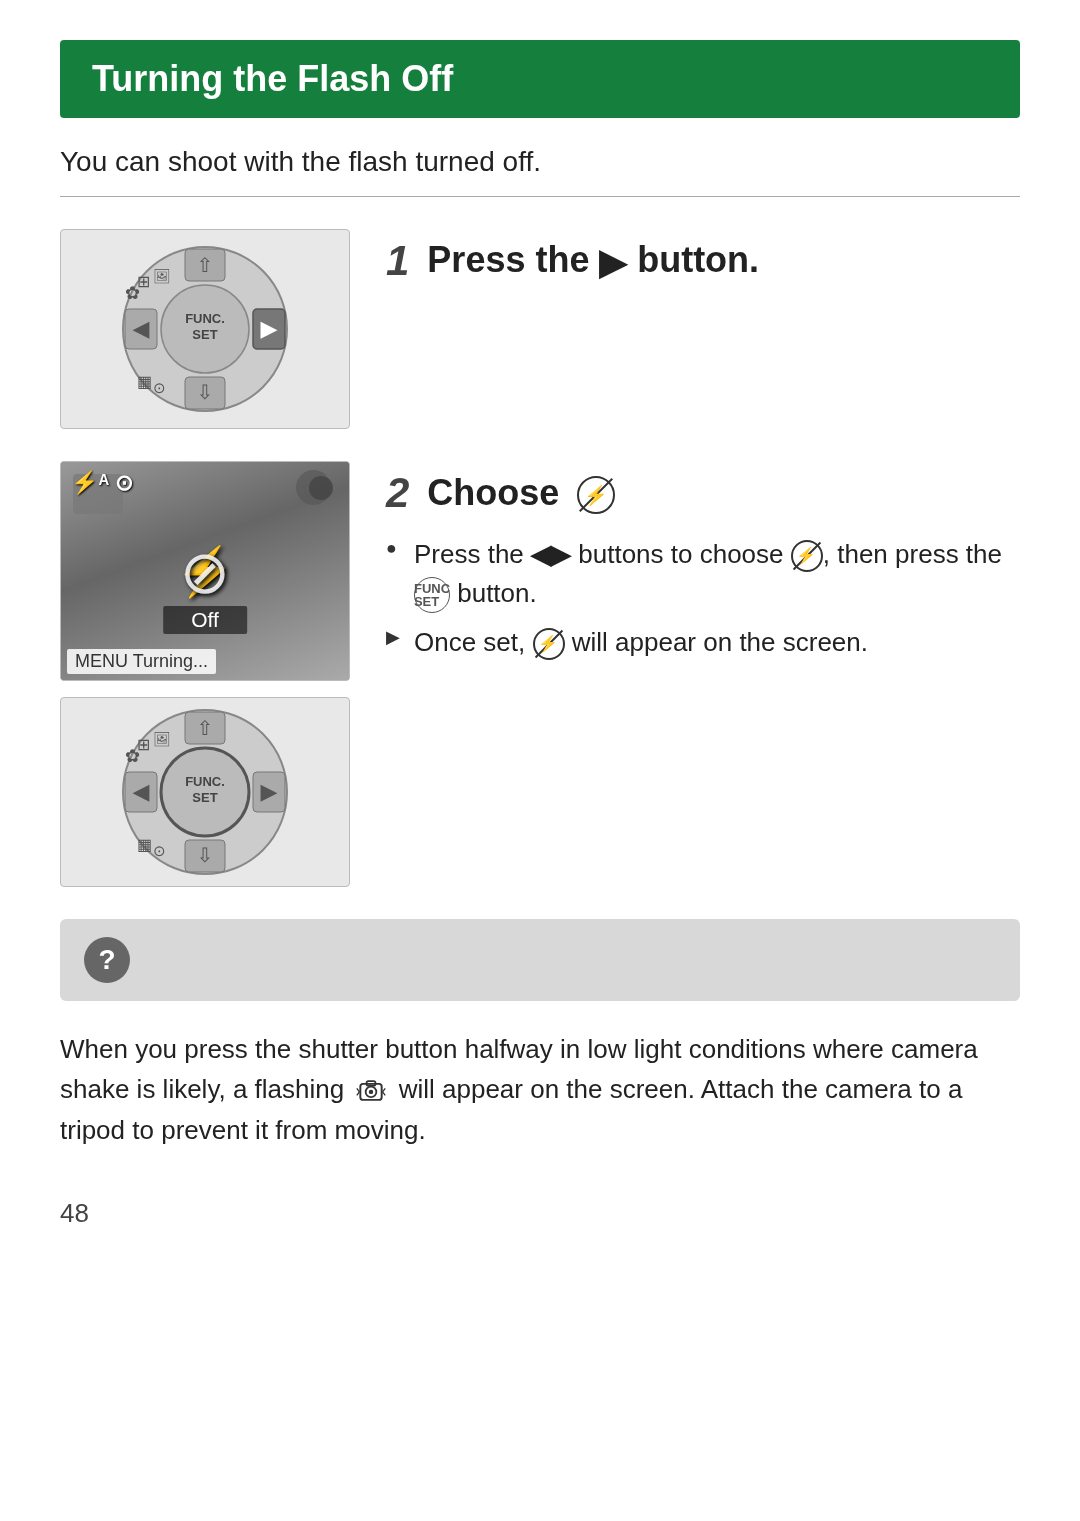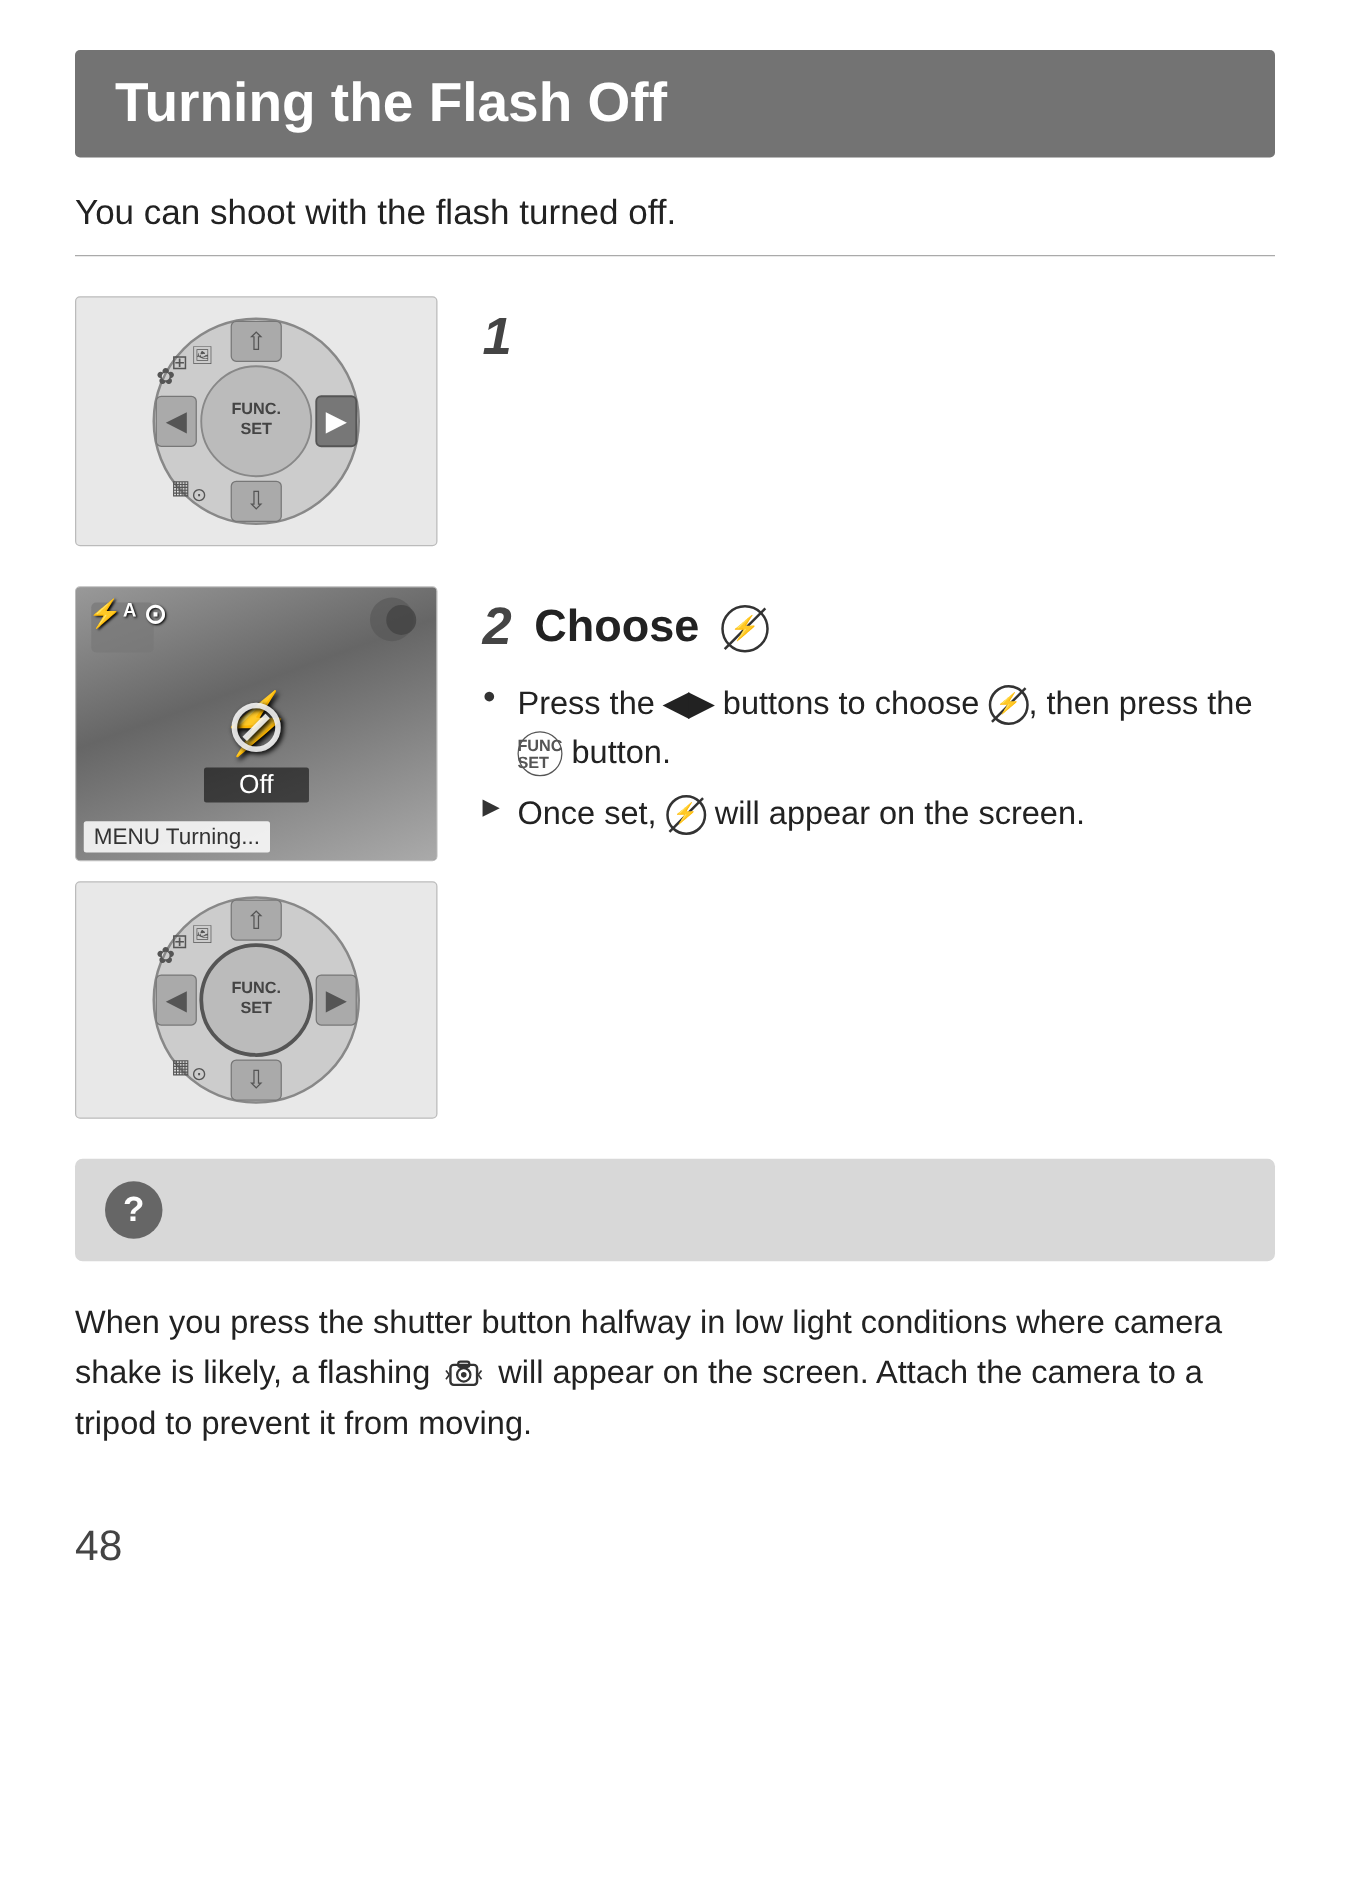--- a/index.html
+++ b/index.html
@@ -7,23 +7,23 @@
       width: 1080px;
       min-height: 1521px;
       background: #fff;
       font-family: Arial, Helvetica, sans-serif;
       font-size: 28px;
       color: #222;
       padding: 40px 60px 60px 60px;
     }
 
     .title-bar {
-      background: #737373;
+      background: #15803d;
       color: #fff;
-      font-size: 44px;
+      font-size: 36px;
       font-weight: bold;
       padding: 18px 32px;
       margin-bottom: 28px;
       border-radius: 4px;
     }
 
     .subtitle {
       font-size: 28px;
       margin-bottom: 18px;
       color: #222;
@@ -173,23 +173,23 @@
       color: #222;
     }
 
     .tip-body {
       font-size: 26px;
       line-height: 1.55;
       margin-bottom: 0;
     }
 
     .page-number {
-      font-size: 34px;
+      font-size: 26px;
       color: #444;
-      margin-top: 60px;
+      margin-top: 48px;
     }
 
     
     .ring-svg {
       width: 180px;
       height: 180px;
     }
 
     
     .right-arrow-icon {
@@ -314,20 +314,25 @@
 
           <text x="10" y="60" font-size="18" fill="#555">✿</text>
         </svg>
       </div>
     </div>
   </div>
 
   <div class="step-content-col">
     <div class="step-heading">
       <span class="step-number">1</span>
+      <span>
+        <span>Press the</span>
+        <span class="right-arrow-icon"> ▶ </span>
+        <span>button.</span>
+      </span>
     </div>
   </div>
 </div>
 
 <div class="step-row">
 
   <div class="step-image-col step2-images">
 
     <div class="photo-image">
 

